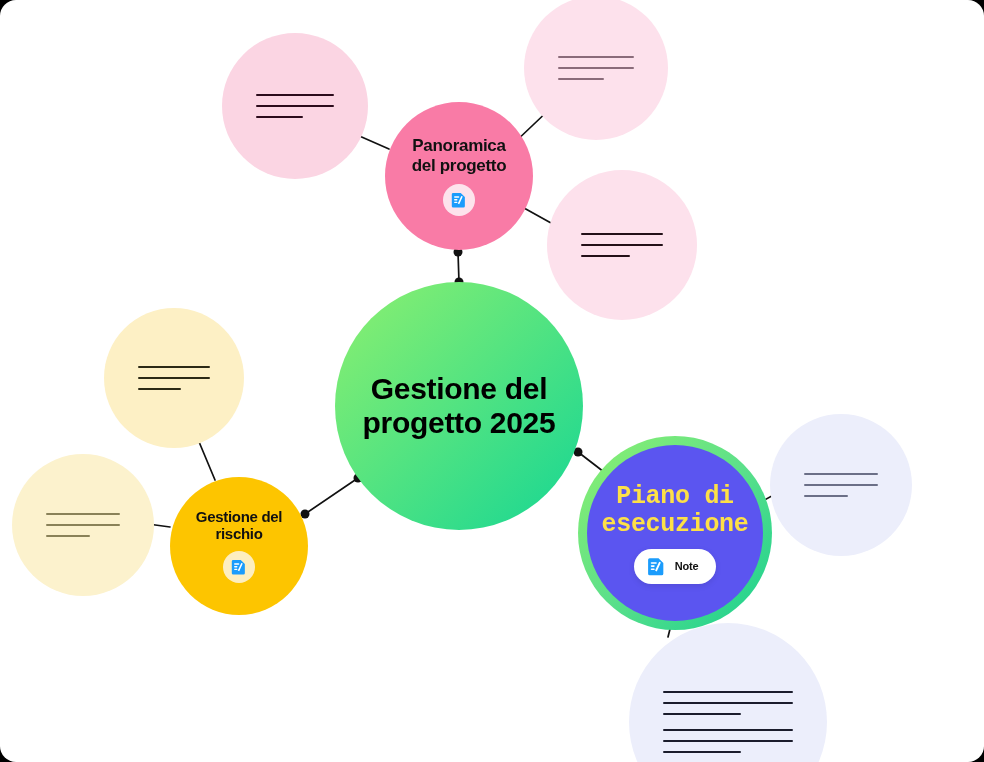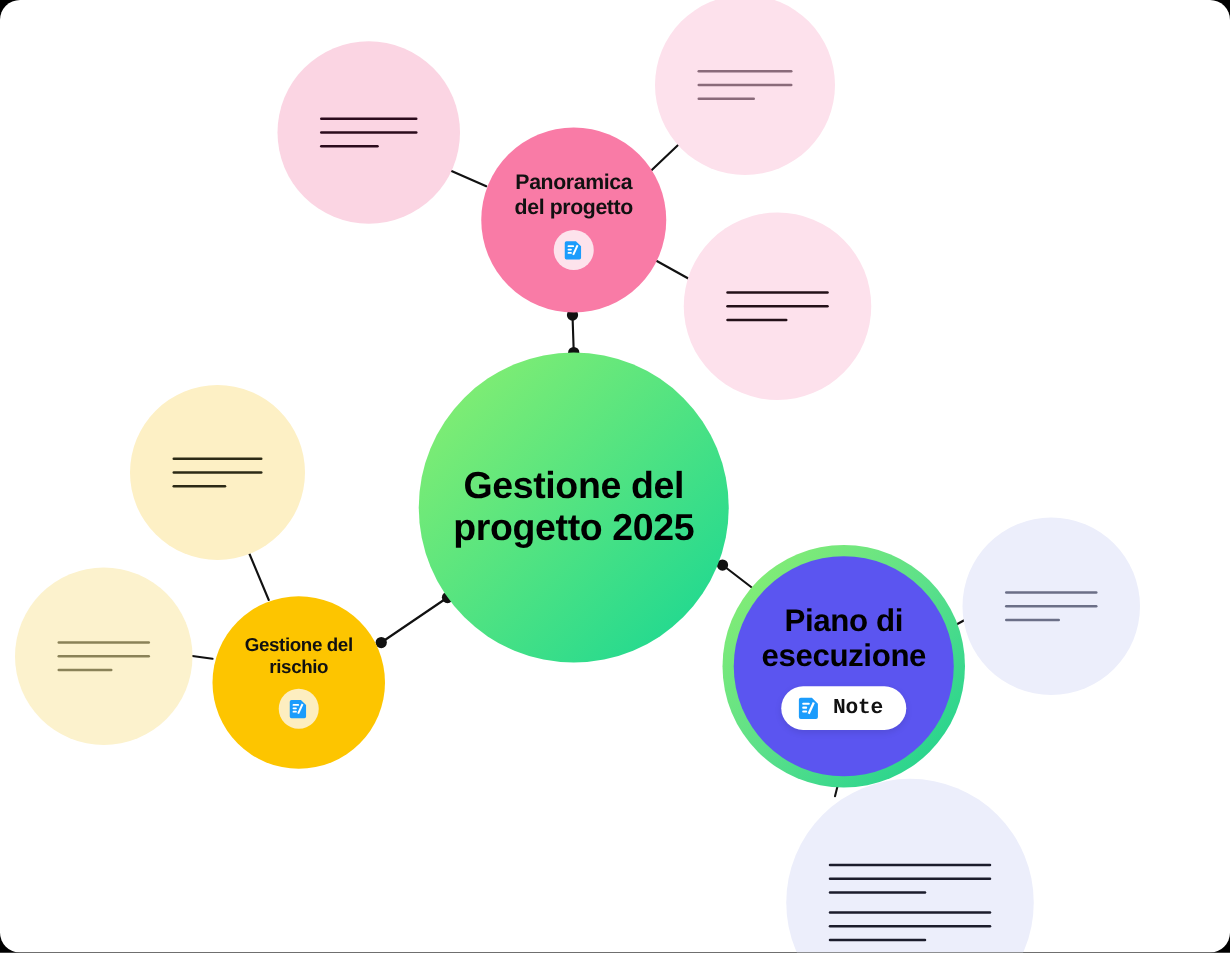--- a/index.html
+++ b/index.html
@@ -80,24 +80,23 @@
     background: #ffffff;
     border-radius: 999px;
     display: flex;
     align-items: center;
     gap: 8px;
     padding: 7px 18px 7px 12px;
     box-shadow: 0 2px 6px rgba(0,0,0,0.10);
   }
   .note-pill .pill-label {
     font-weight: 700;
-    font-size: 17px;
+    font-size: 11px;
     color: #111111;
     letter-spacing: -0.2px;
-    font-family: Liberation Mono, monospace;
   }
   .selected-ring {
     position: absolute;
     border-radius: 50%;
     background: linear-gradient(135deg, #8ef06f 0%, #5ce08a 50%, #18d08f 100%);
   }
 </style>
 </head>
 <body>
 
@@ -237,21 +236,21 @@
               <rect x="5.4" y="7.0" width="7.0" height="1.9" rx="0.95" fill="#ffffff"></rect>
               <rect x="5.4" y="10.6" width="4.6" height="1.9" rx="0.95" fill="#ffffff"></rect>
               <rect x="5.4" y="14.2" width="4.6" height="1.9" rx="0.95" fill="#ffffff"></rect>
               <path d="M17.0 7.4 L12.3 17.6 l-1.9-0.9 L15.1 6.5 z" fill="#ffffff"></path>
             </svg>
           </span>
         </div>
       </div>
       <div class="selected-ring" style="left: 578px; top: 436px; width: 194px; height: 194px;"></div>
       <div class="node" style="left: 587px; top: 445px; width: 176px; height: 176px; background: rgb(91, 85, 240);">
-        <div class="node-title" style="color: #000000; font-size: 25px;">Piano di
+        <div class="node-title" style="color: #fde047; font-size: 25px; font-family: Liberation Mono, monospace;">Piano di
 esecuzione</div>
         <div class="note-pill" style="background: rgb(255, 255, 255); margin-top: 10px;">
           <span style="display: flex;">
             <svg width="21" height="21" viewBox="0 0 24 24" xmlns="http://www.w3.org/2000/svg">
               <path d="M4.2 2.6h10.1l5.5 5.5v12.1a1.8 1.8 0 0 1-1.8 1.8H4.2a1.8 1.8 0 0 1-1.8-1.8V4.4a1.8 1.8 0 0 1 1.8-1.8z" fill="#1b9cfc"></path>
               <rect x="5.4" y="7.0" width="7.0" height="1.9" rx="0.95" fill="#ffffff"></rect>
               <rect x="5.4" y="10.6" width="4.6" height="1.9" rx="0.95" fill="#ffffff"></rect>
               <rect x="5.4" y="14.2" width="4.6" height="1.9" rx="0.95" fill="#ffffff"></rect>
               <path d="M17.0 7.4 L12.3 17.6 l-1.9-0.9 L15.1 6.5 z" fill="#ffffff"></path>
             </svg>

